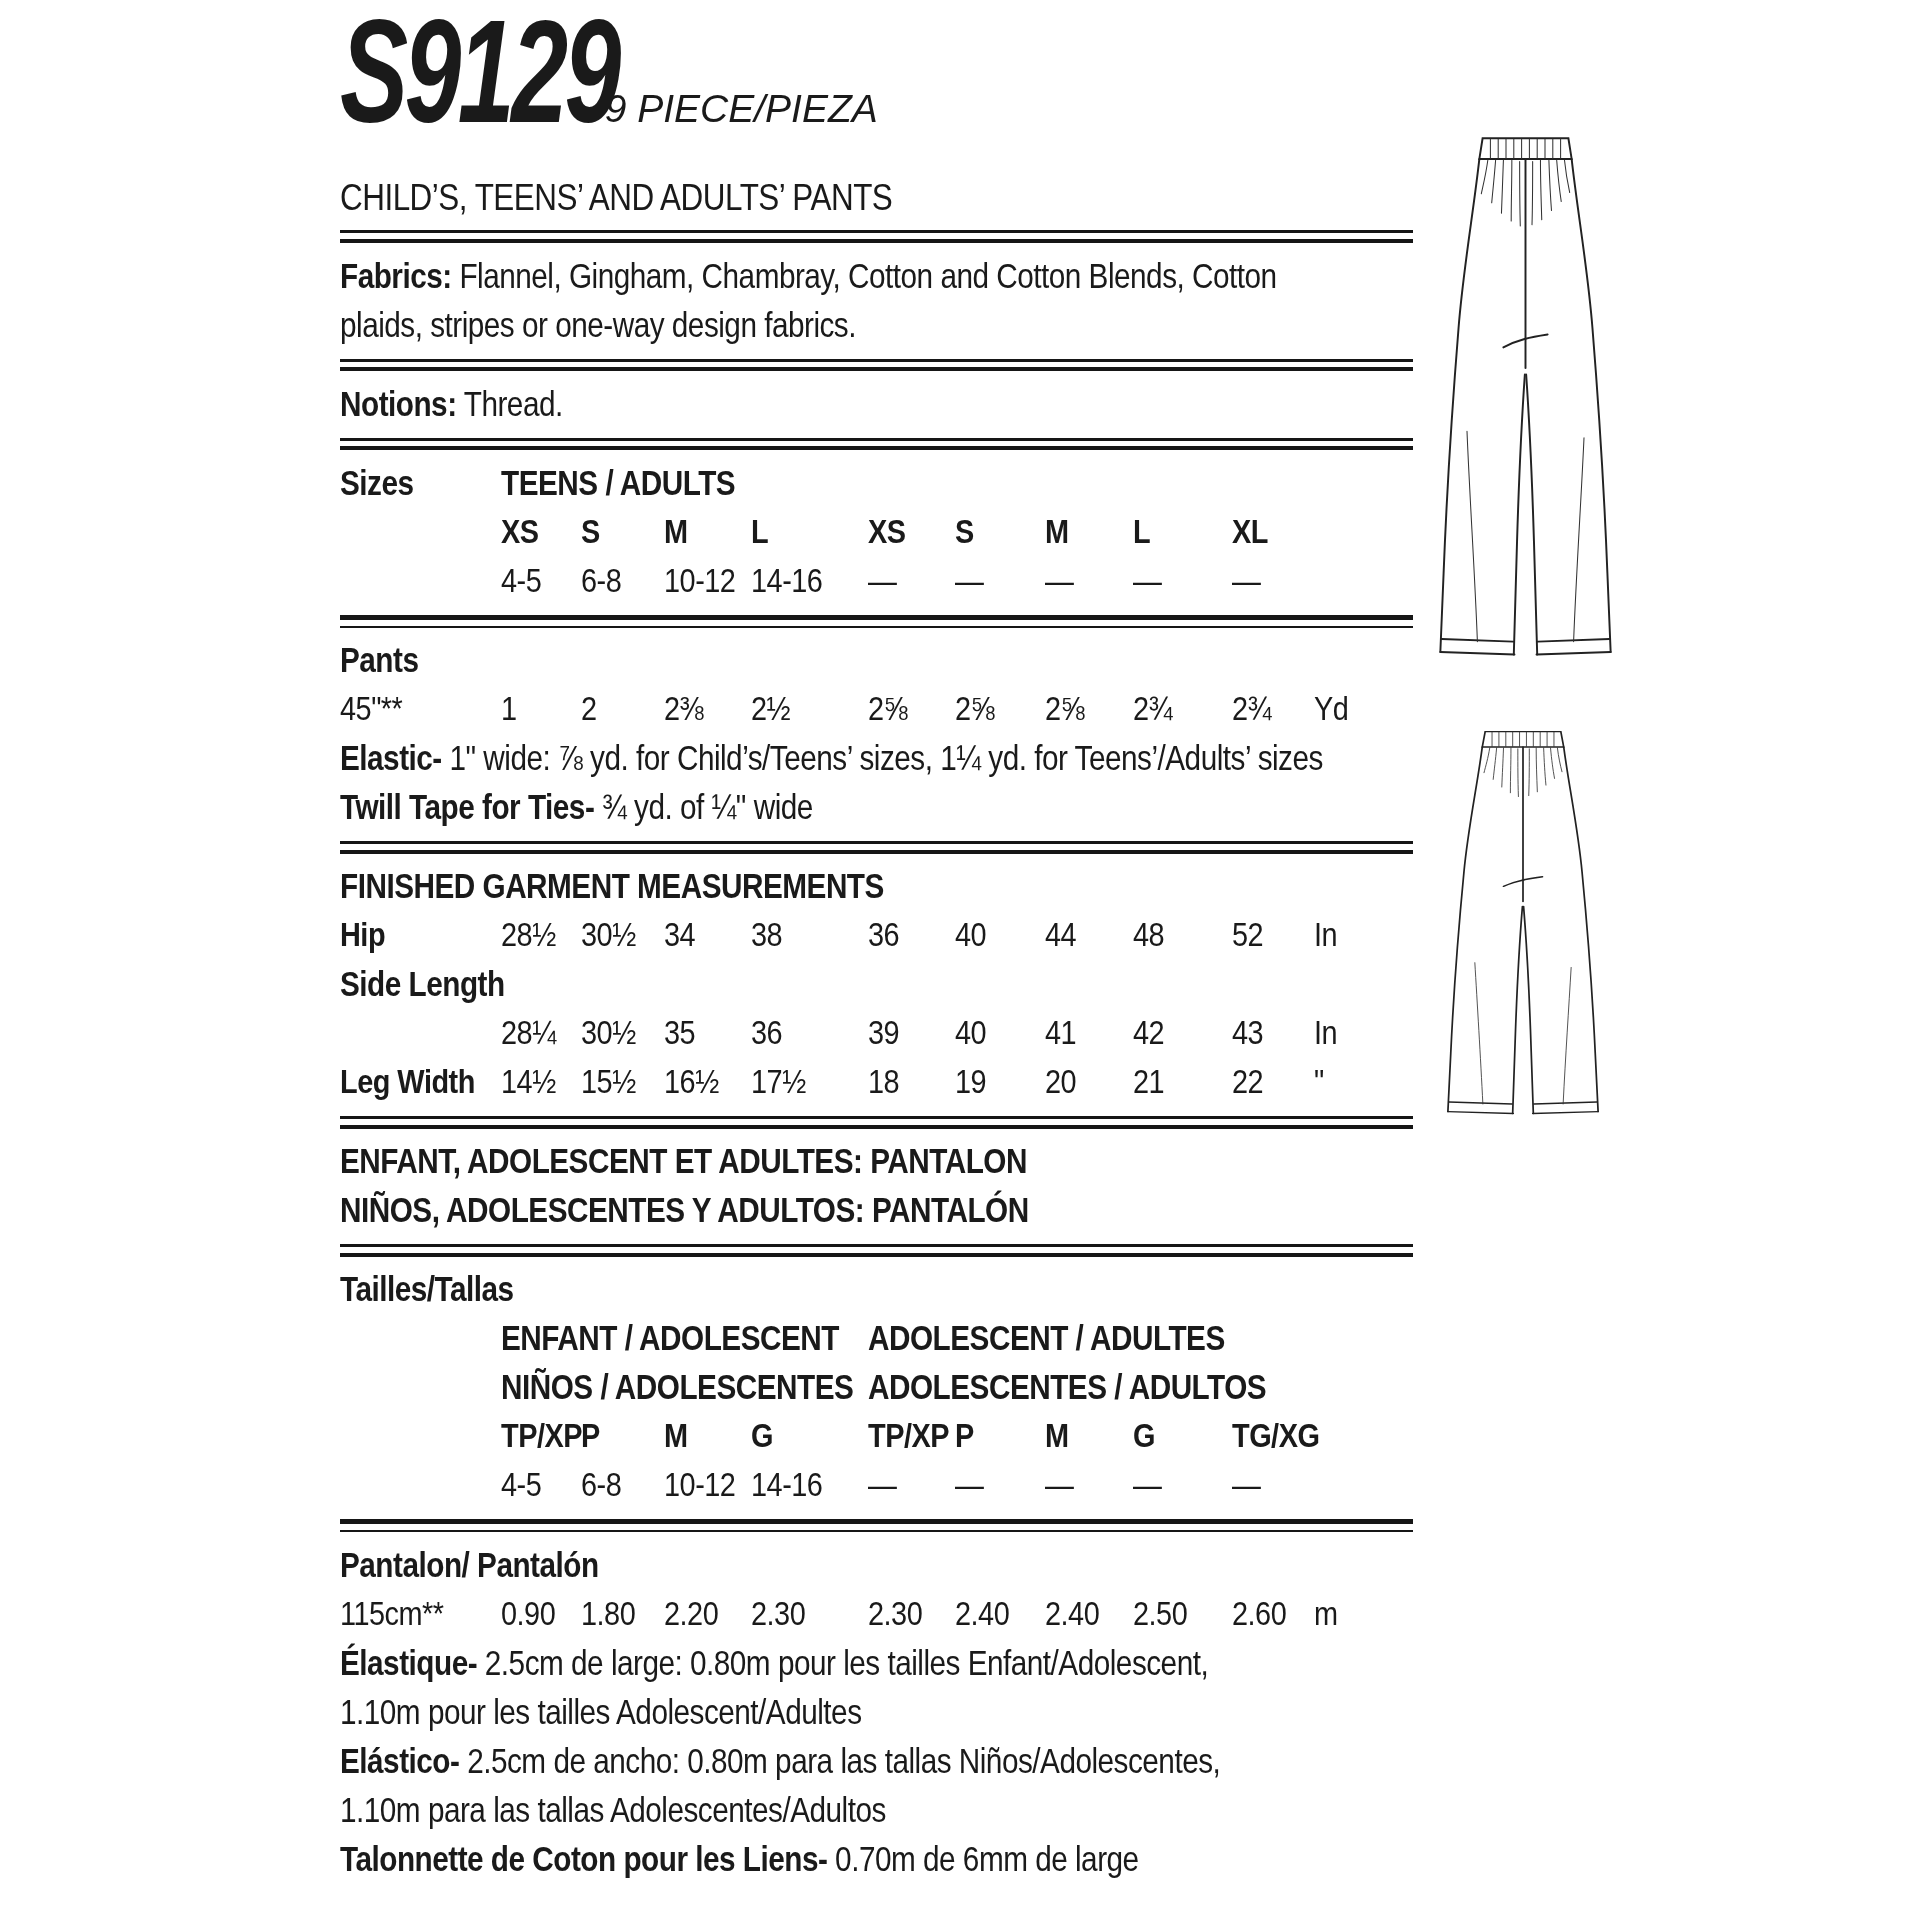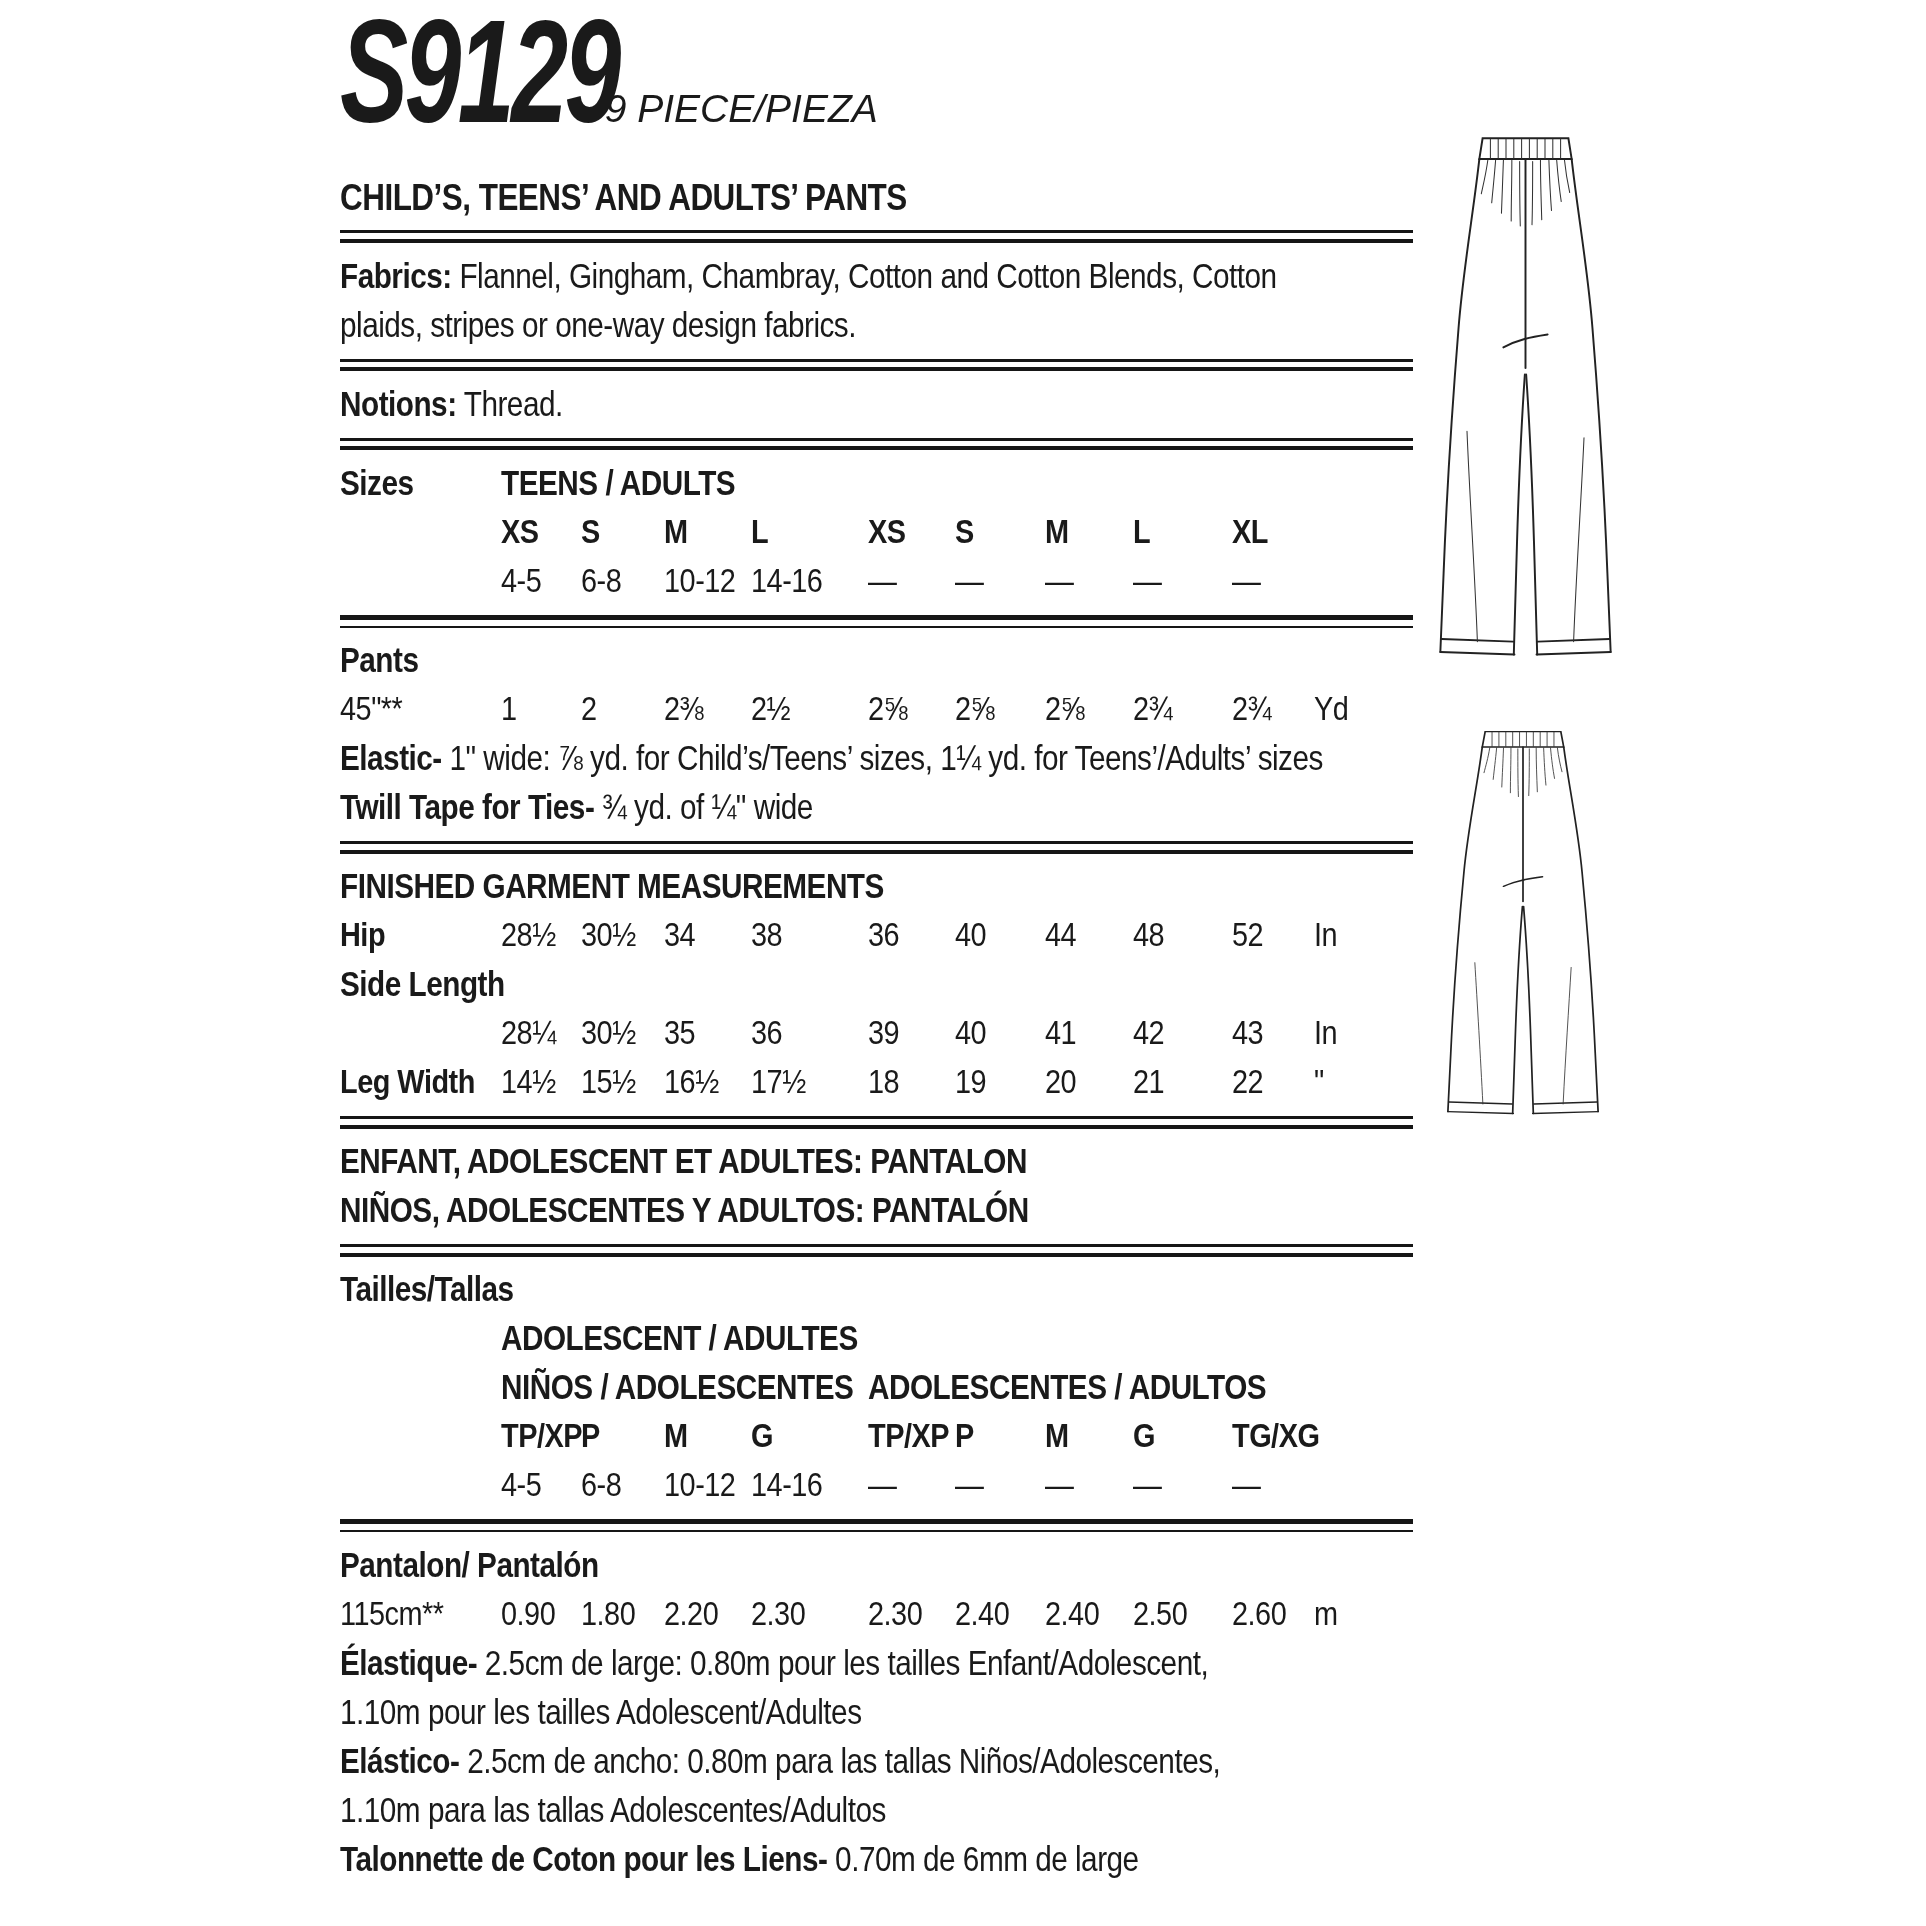--- a/index.html
+++ b/index.html
@@ -6,21 +6,21 @@
   body{
     width:1926px;height:1926px;background:#ffffff;color:#1a1a1a;
     font-family:"Liberation Sans",sans-serif;position:relative;overflow:hidden;
   }
   .sheet{position:absolute;left:340px;top:9px;width:1073px;}
   .cx{display:inline-block;transform:scaleX(0.85);transform-origin:0 60%;white-space:nowrap;letter-spacing:-0.6px;}
   .title-row{display:flex;align-items:baseline;line-height:125px;margin-bottom:3.9px;font-style:italic;}
   .code{font-size:146px;font-weight:700;letter-spacing:-5.1px;display:inline-block;
         transform:scaleX(0.70);transform-origin:0 80%;margin-right:-132px;}
   .pieces{font-size:39px;font-weight:400;}
-  .h1{font-size:37px;font-weight:700;line-height:46px;}
+  .h1{font-size:37px;font-weight:400;line-height:46px;}
   .bodyline{font-size:35px;line-height:49px;}
   .b{font-weight:700;}
   .rule{height:5.8px;border-top:3.2px solid #161616;border-bottom:4.5px solid #161616;margin:9.6px 0 7.7px 0;}
   .rule.thicktop{border-top-width:5.1px;border-bottom-width:2.6px;}
   .trow{display:grid;grid-template-columns:161px 80px 83px 87px 117px 87px 90px 88px 99px 82px 101px;
         align-items:baseline;font-size:34px;line-height:49px;}
   .grow{display:grid;grid-template-columns:161px 367px 546px;align-items:baseline;font-size:35px;line-height:49px;}
   .cell{overflow:visible;}
   .drawing{position:absolute;}
   svg .ln{fill:none;stroke:#222;stroke-width:3;stroke-linecap:round;}
@@ -140,20 +140,21 @@
   </div>
   <div class="rule"></div>
 
   <div class="bodyline b"><span class="cx">ENFANT, ADOLESCENT ET ADULTES: PANTALON</span></div>
   <div class="bodyline b"><span class="cx">NIÑOS, ADOLESCENTES Y ADULTOS: PANTALÓN</span></div>
   <div class="rule"></div>
 
   <div class="bodyline b"><span class="cx">Tailles/Tallas</span></div>
   <div class="grow">
     <span class="cell"></span>
+    <span class="cell b"><span class="cx">ENFANT / ADOLESCENT</span></span>
     <span class="cell b"><span class="cx">ADOLESCENT / ADULTES</span></span>
   </div>
   <div class="grow">
     <span class="cell"></span>
     <span class="cell b"><span class="cx">NIÑOS / ADOLESCENTES</span></span>
     <span class="cell b"><span class="cx">ADOLESCENTES / ADULTOS</span></span>
   </div>
   <div class="trow">
     <span class="cell"></span>
     <span class="cell b cx">TP/XP</span>

